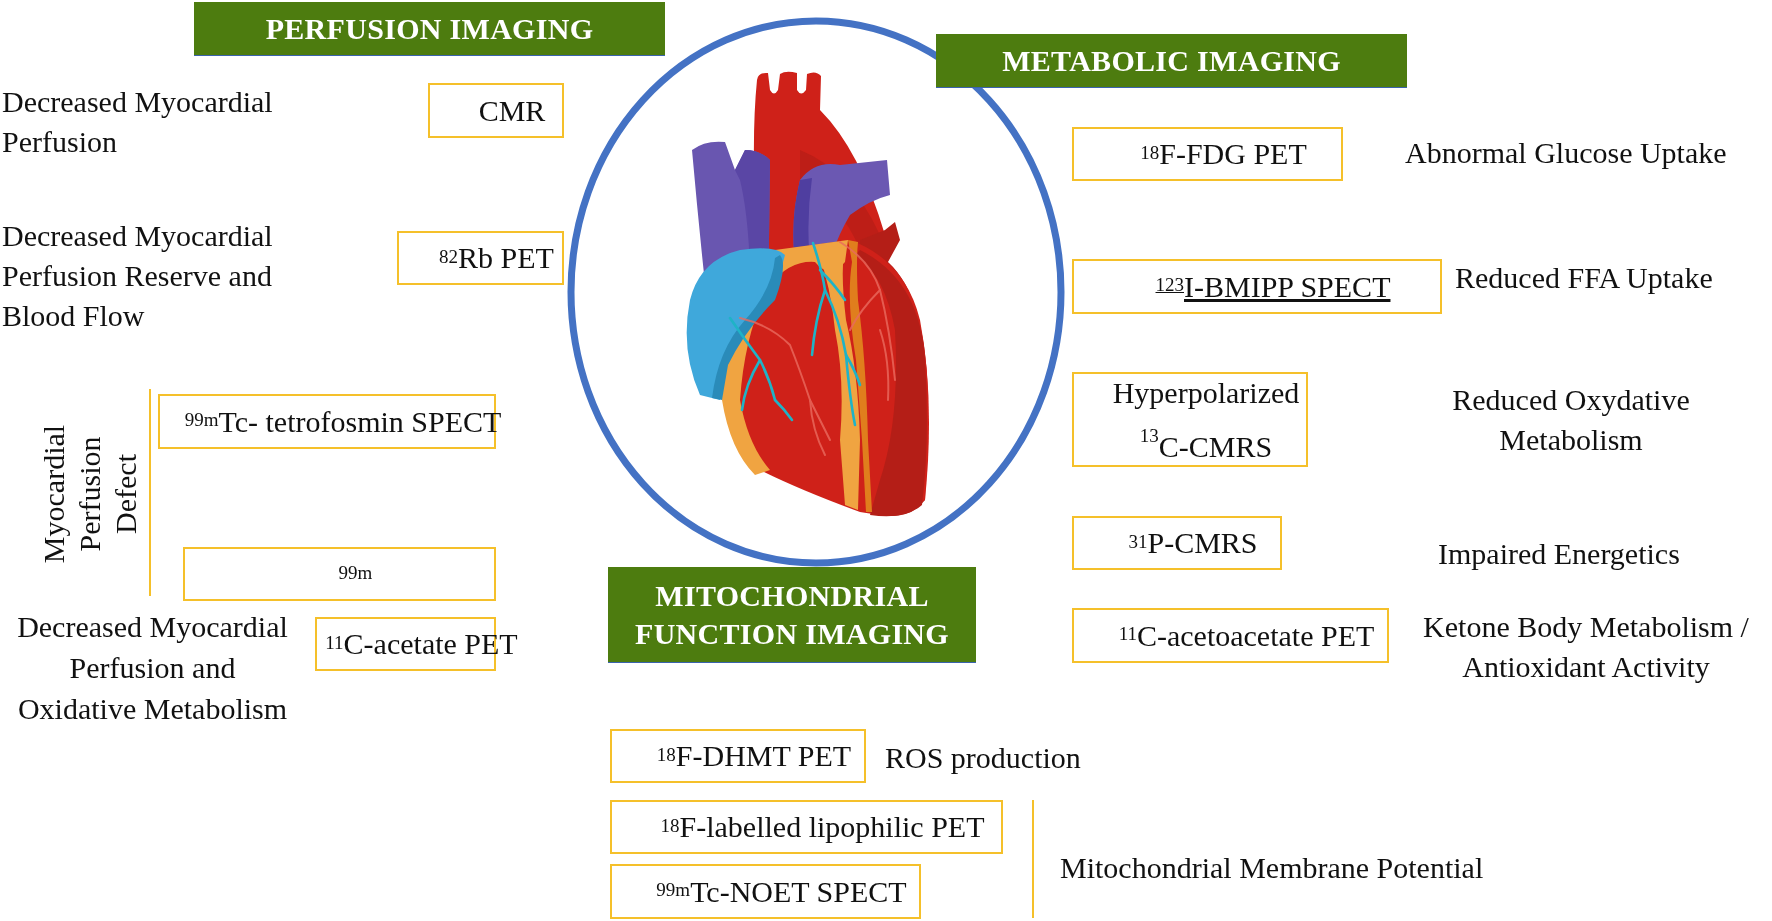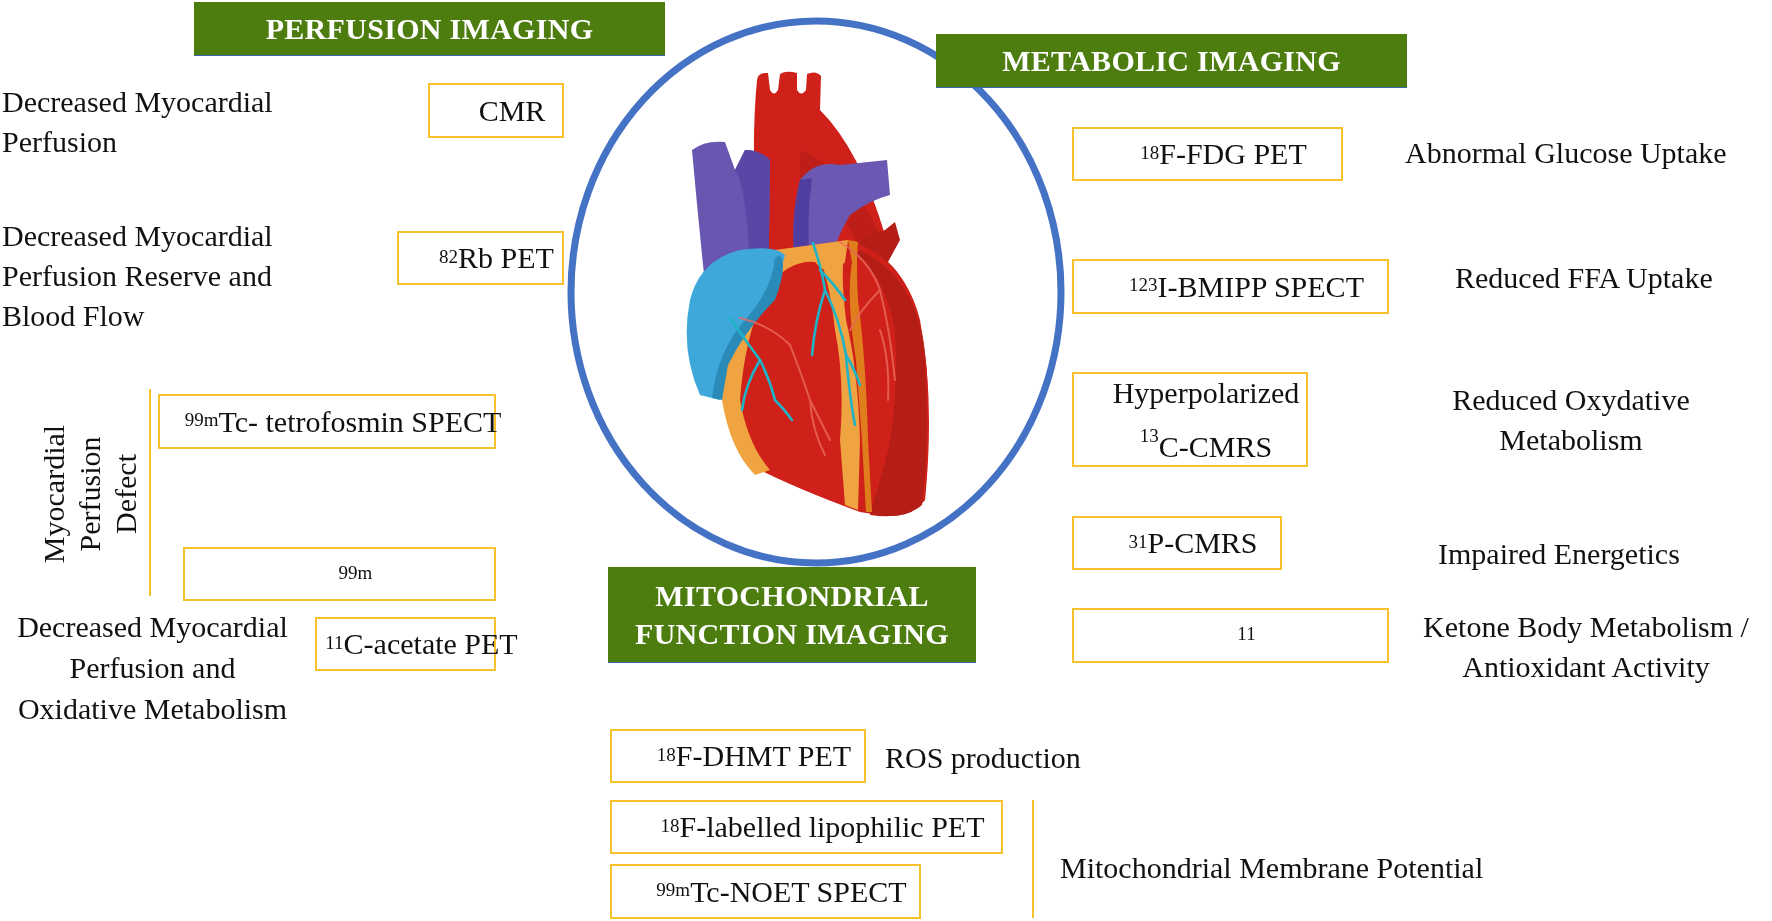--- a/index.html
+++ b/index.html
@@ -122,21 +122,21 @@
 </div>
 
 <div class="box" style="left:1072px; top:127px; width:271px; height:54px;">
   <sup>18</sup>
     <span>F-FDG PET</span>
 </div>
 <div class="label" style="left:1405px; top:133px;">
   <div>Abnormal Glucose Uptake</div>
 </div>
 
-<div class="box" style="left:1072px; top:259px; width:317px; height:55px;">
+<div class="box" style="left:1072px; top:259px; width:370px; height:55px;text-decoration:underline;">
   <sup>123</sup>
     <span>I-BMIPP SPECT</span>
 </div>
 <div class="label" style="left:1455px; top:258px;">
   <div>Reduced FFA Uptake</div>
 </div>
 
 <div class="box" style="left:1072px; top:372px; width:236px; height:95px; flex-direction:column;gap:16px;">
   <div>Hyperpolarized</div>
   <div><sup>13</sup><span>C-CMRS</span></div>
@@ -149,20 +149,21 @@
 <div class="box" style="left:1072px; top:516px; width:210px; height:54px;">
   <sup>31</sup>
     <span>P-CMRS</span>
 </div>
 <div class="label" style="left:1438px; top:534px;">
   <div>Impaired Energetics</div>
 </div>
 
 <div class="box" style="left:1072px; top:608px; width:317px; height:55px;">
   <sup>11</sup>
+    <span>C-acetoacetate PET</span>
 </div>
 <div class="label center" style="left:1400px; top:607px; width:372px;">
   <div>Ketone Body Metabolism /</div>
   <div>Antioxidant Activity</div>
 </div>
 
 <div class="box" style="left:610px; top:729px; width:256px; height:54px;">
   <sup>18</sup>
     <span>F-DHMT PET</span>
 </div>

